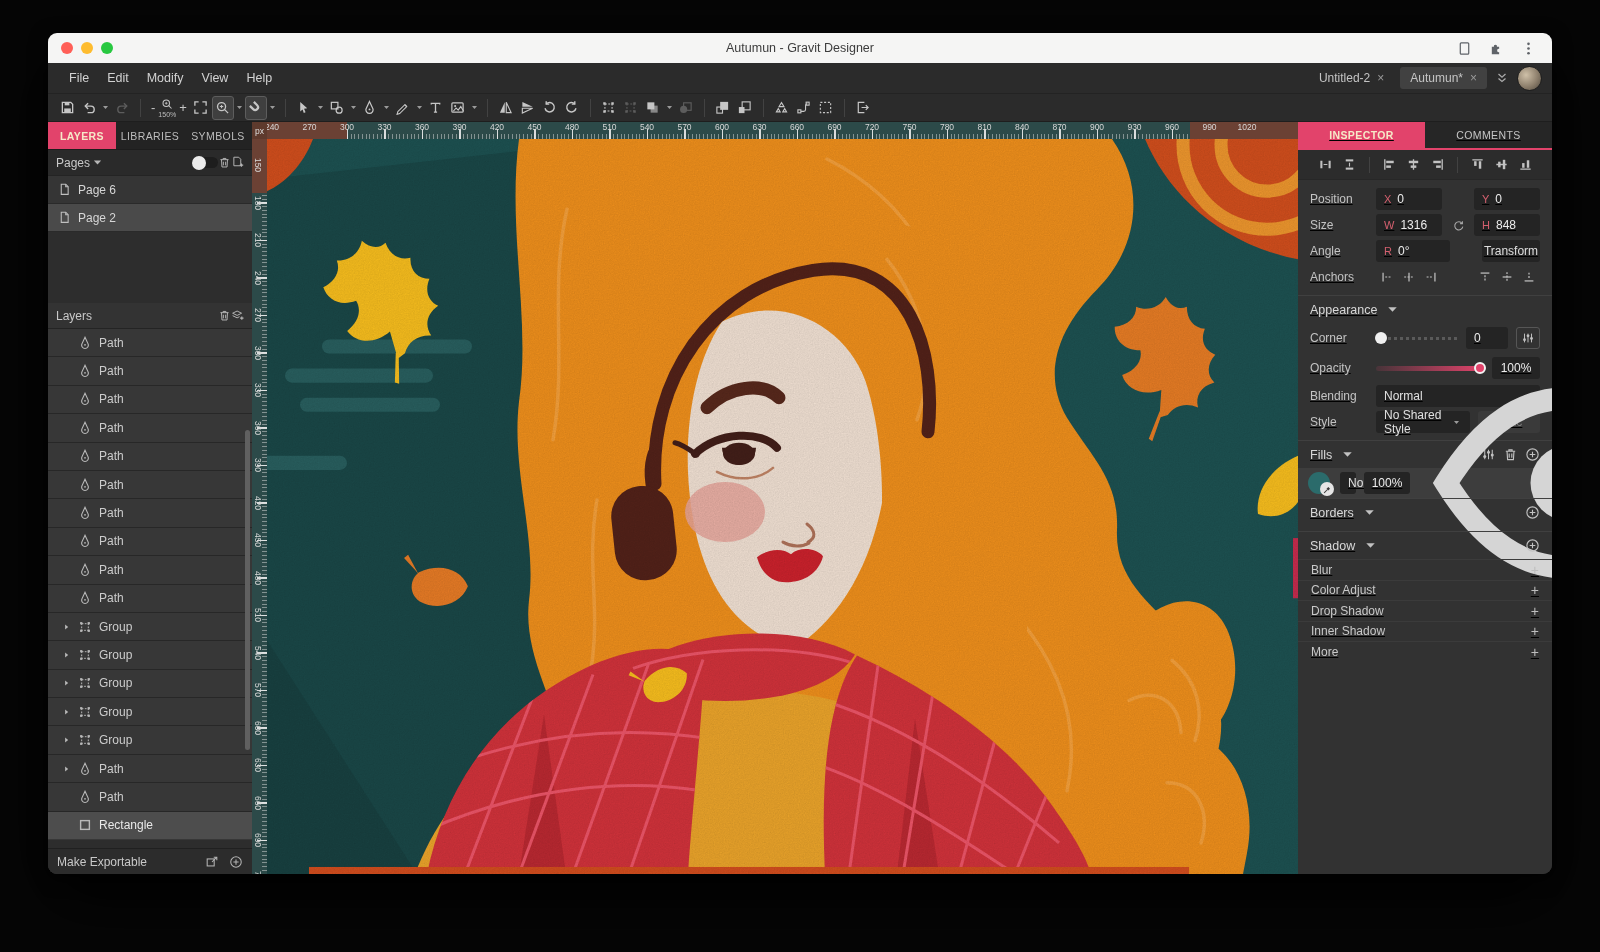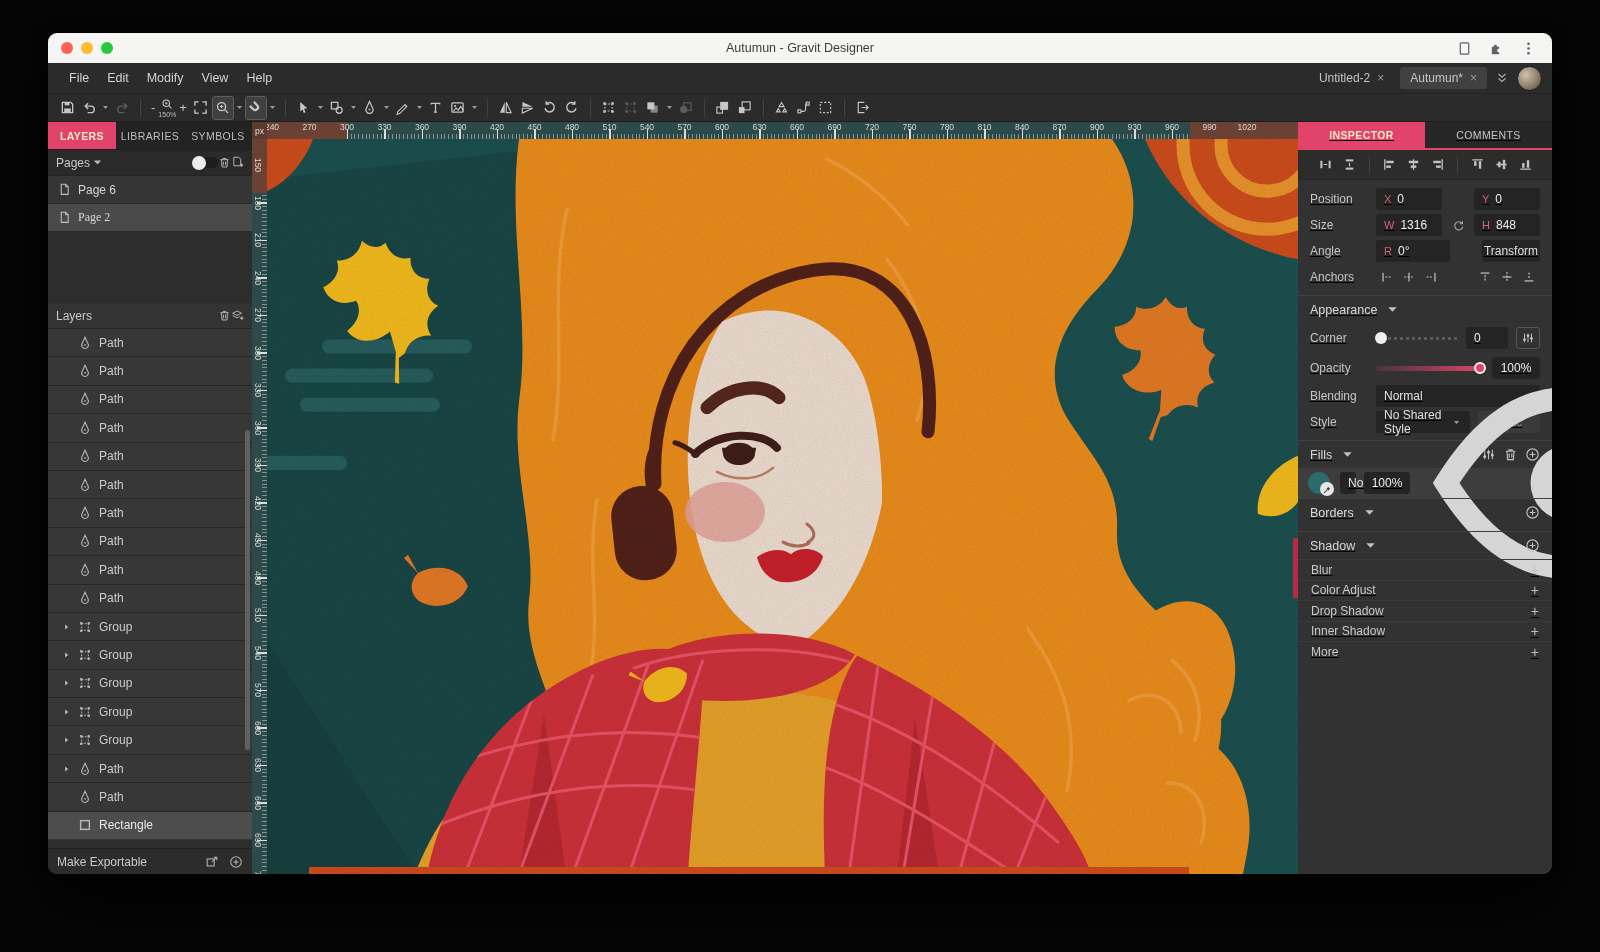--- a/index.html
+++ b/index.html
@@ -44,21 +44,21 @@
   .leftpanel{flex:0 0 204px;background:#2f2f2f;display:flex;flex-direction:column;min-height:0;}
   .ltabs{height:28px;display:flex;background:#232323;border-bottom:1px solid #1d1d1d;flex:0 0 28px;}
   .ltab{flex:1;display:flex;align-items:center;justify-content:center;font-size:10.5px;letter-spacing:.4px;color:#bdbdbd;}
   .ltab.active{background:#e2436b;color:#f6e8c8;font-weight:bold;}
   .phead{height:26px;background:#2a2a2a;display:flex;align-items:center;padding:0 8px;gap:0;color:#c9c9c9;font-size:12px;flex:0 0 26px;border-bottom:1px solid #242424;}
   .phead .ic{width:13px;height:13px;color:#b5b5b5;}
   .phead .sp{flex:1;}
   .toggle{width:26px;height:11px;border-radius:6px;background:#1d1d1d;position:relative;}
   .toggle::after{content:'';position:absolute;left:0px;top:-1.5px;width:14px;height:14px;border-radius:50%;background:#ececec;}
   .prow{height:28px;display:flex;align-items:center;gap:7px;padding:0 10px;background:#353535;border-bottom:1px solid #2a2a2a;color:#d6d6d6;font-size:12px;flex:0 0 28px;}
-  .prow.selected{background:#4a4a4a;font-family:Liberation Serif, serif;}
+  .prow.selected{background:#4a4a4a;}
   .prow .ic{width:13px;height:13px;color:#c0c0c0;}
   .pagefill{flex:0 0 71px;background:#2d2d2d;}
   .layerlist{flex:1;position:relative;overflow:hidden;display:flex;flex-direction:column;background:#2d2d2d;}
   .lrow{height:28.4px;flex:0 0 28.4px;display:flex;align-items:center;padding:0 8px 0 14px;gap:7px;
     background:#373737;border-bottom:1px solid rgba(0,0,0,.28);color:#cccccc;font-size:12px;}
   .lrow.selected{background:#4d4d4d;color:#e8e8e8;}
   .lrow .tri{width:9px;height:9px;color:#b9b9b9;flex:0 0 9px;}
   .lrow .tri.hidden{visibility:hidden;}
   .lrow .ic{width:14px;height:14px;color:#b9b9b9;}
   .scrollthumb{position:absolute;right:2px;top:101px;width:5px;height:320px;border-radius:3px;background:#606060;}

